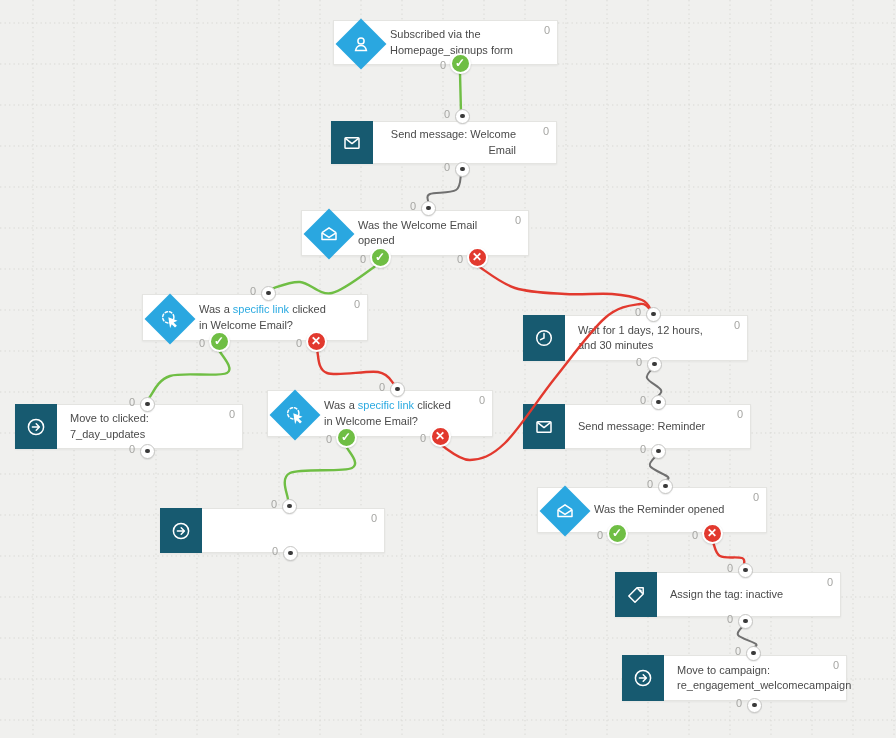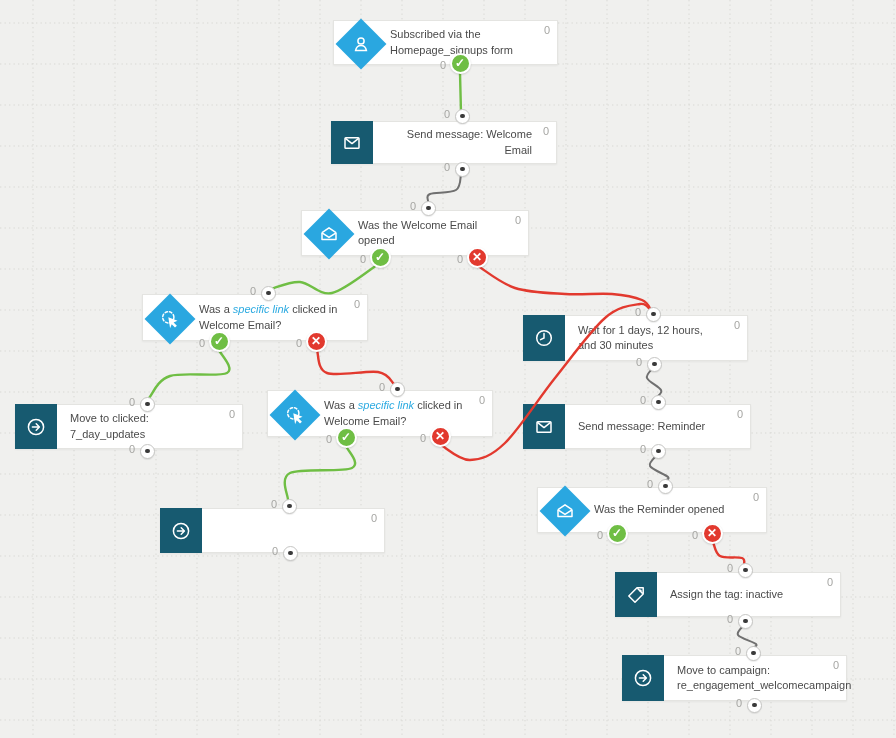--- a/index.html
+++ b/index.html
@@ -1,24 +1,24 @@
 <!DOCTYPE html>
 <html><head>
 <meta charset="utf-8">
 <style>
   html,body{margin:0;padding:0;background:#f0f0ee;font-family:"Liberation Sans",sans-serif;}
   #canvas{position:relative;width:896px;height:738px;overflow:hidden;background:#f0f0ee;}
   #grid-svg{position:absolute;left:0;top:0;z-index:0;}
   #edge-svg{position:absolute;left:0;top:0;z-index:20;pointer-events:none;}
   .node{position:absolute;background:#fff;border:1px solid #e4e4e1;box-shadow:0 1px 2px rgba(0,0,0,.05);
         display:flex;align-items:center;box-sizing:border-box;z-index:10;cursor:pointer;}
-  .node-label{font-size:11px;color:#4a4a4a;line-height:1.4;padding-right:24px;}
+  .node-label{font-size:11px;color:#4a4a4a;line-height:1.4;padding-right:40px;}
   .pad-square{padding-left:54px;}
   .pad-diamond{padding-left:56px;}
-  .link{color:#2baae1;font-style:italic;}
+  .link{color:#2baae1;}
   .node-count{position:absolute;top:3px;right:7px;font-size:11px;color:#a6a6a3;}
   .icon-square{position:absolute;left:-1px;top:-1px;bottom:-1px;width:42px;background:#175a70;
                display:flex;align-items:center;justify-content:center;}
   .diamond-wrap{position:absolute;width:52px;height:52px;transform:translate(-50%,-50%);z-index:12;}
   .diamond-shape{position:absolute;left:8px;top:8px;width:36px;height:36px;transform:rotate(45deg);background:#2aa7e0;}
   .diamond-ic{position:absolute;left:50%;top:50%;transform:translate(-50%,-50%);display:flex;}
   .dot{position:absolute;width:13px;height:13px;border-radius:50%;background:#fff;border:1px solid #c6c6c4;
        box-shadow:0 1px 1px rgba(0,0,0,.08);display:flex;align-items:center;justify-content:center;z-index:30;cursor:pointer;}
   .dot-core{width:5px;height:4px;border-radius:2px;background:#3a3a3a;}
   .badge{position:absolute;width:21px;height:21px;border-radius:50%;border:2px solid #fff;box-sizing:border-box;

